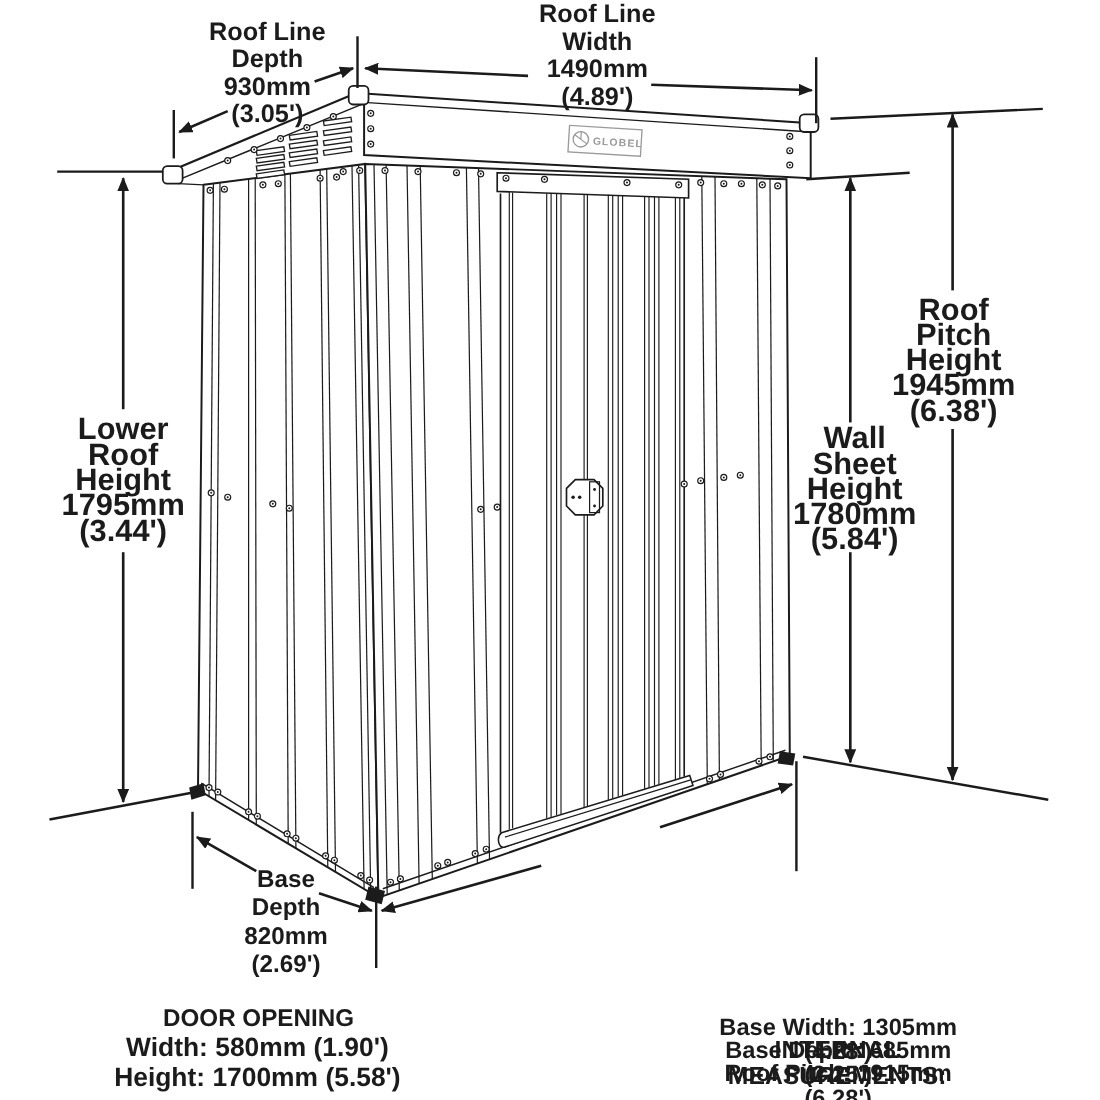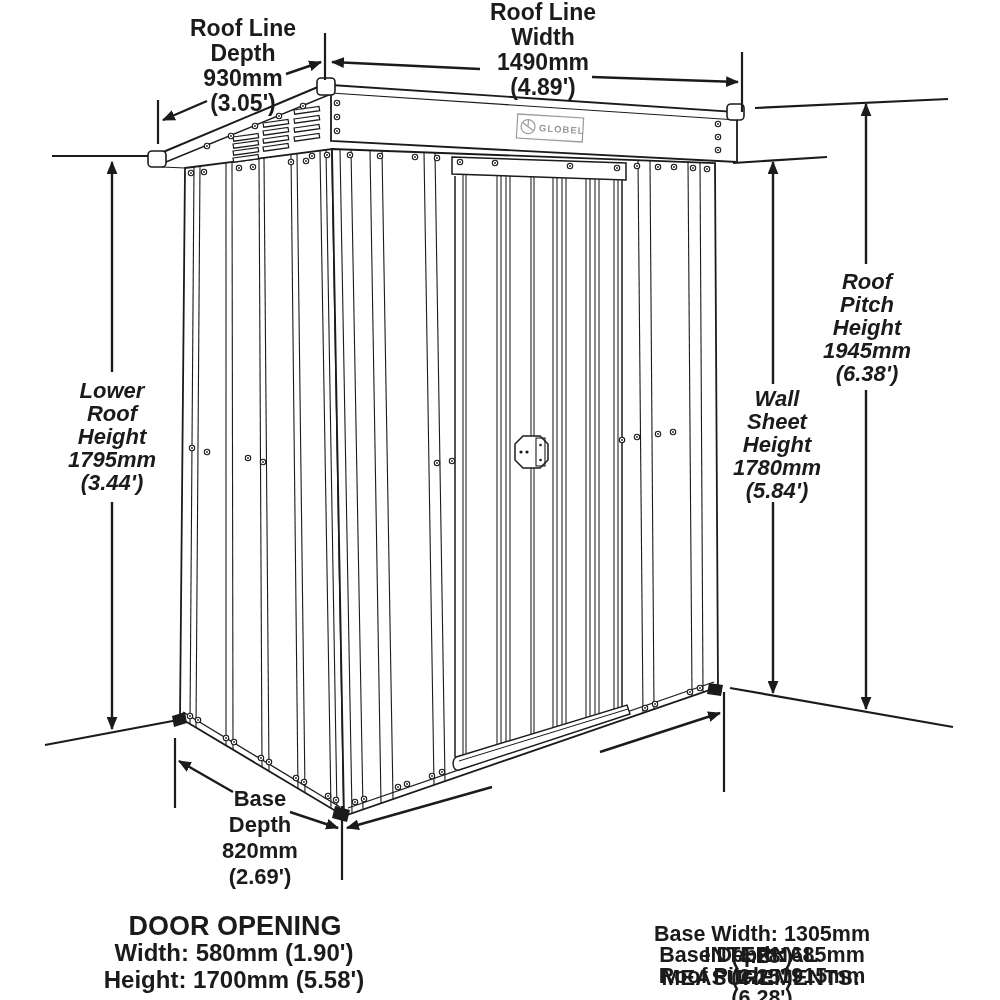--- a/index.html
+++ b/index.html
@@ -1,25 +1,25 @@
 <!DOCTYPE html>
 <html><head>
 <meta charset="utf-8">
 <style>
   html,body{margin:0;padding:0;background:#fff;}
   .stage{position:relative;width:1000px;height:1000px;background:#ffffff;overflow:hidden;
          font-family:"Liberation Sans","DejaVu Sans",sans-serif;}
   .stage svg{position:absolute;left:0;top:0;}
   .lbl{position:absolute;transform:translate(-50%,-50%);text-align:center;
        font-weight:bold;color:#1b1b1b;white-space:pre-line;}
-  .dim{font-size:22px;line-height:23px;font-style:italic;}
+  .dim{font-size:28px;line-height:23px;}
   .dim-lg{font-size:23px;line-height:25px;}
   .dim-bw{font-size:24px;line-height:26px;}
   .dim-bd{font-size:22px;line-height:26px;}
-  .ft-title{font-size:27px;line-height:28px;}
+  .ft-title{font-size:22px;line-height:28px;}
   .ft-line{font-size:24px;line-height:26px;}
   .int-title{font-size:22.5px;line-height:23px;}
   .int-line{font-size:21.5px;line-height:22px;}
 </style>
 </head>
 <body>
 
 <div class="stage">
 
 <svg width="1000" height="1000" viewBox="0 0 1000 1000">

